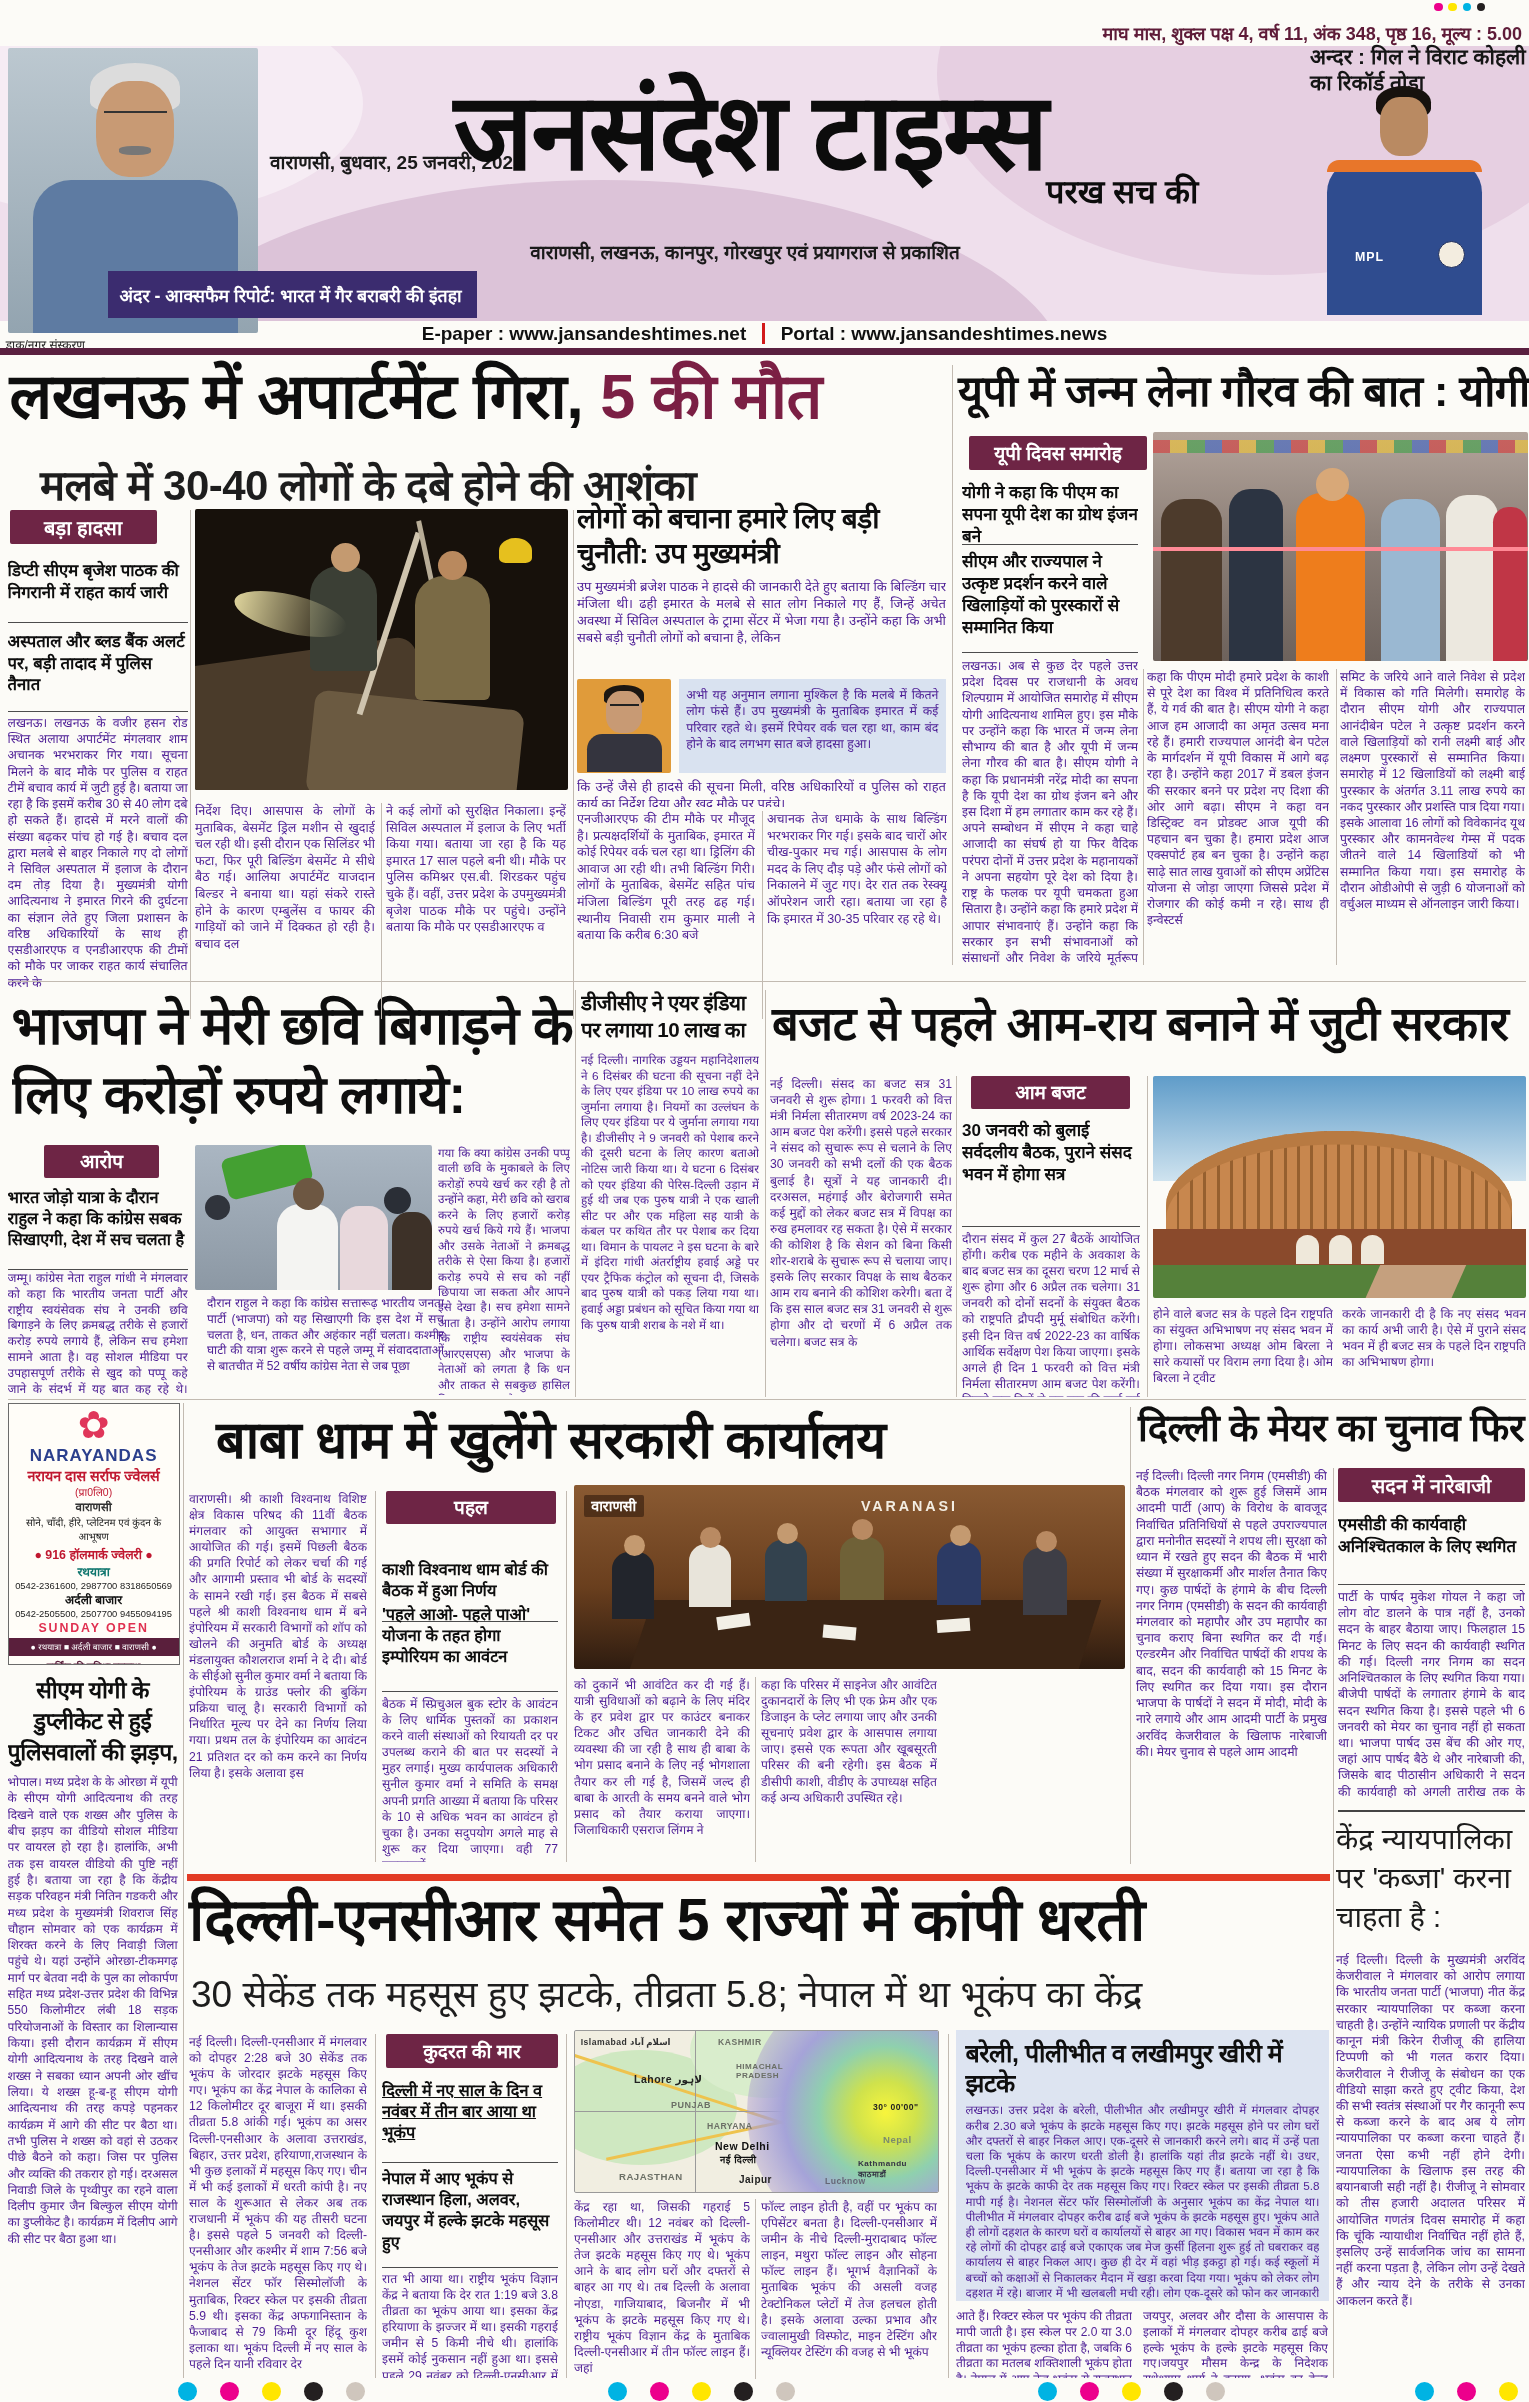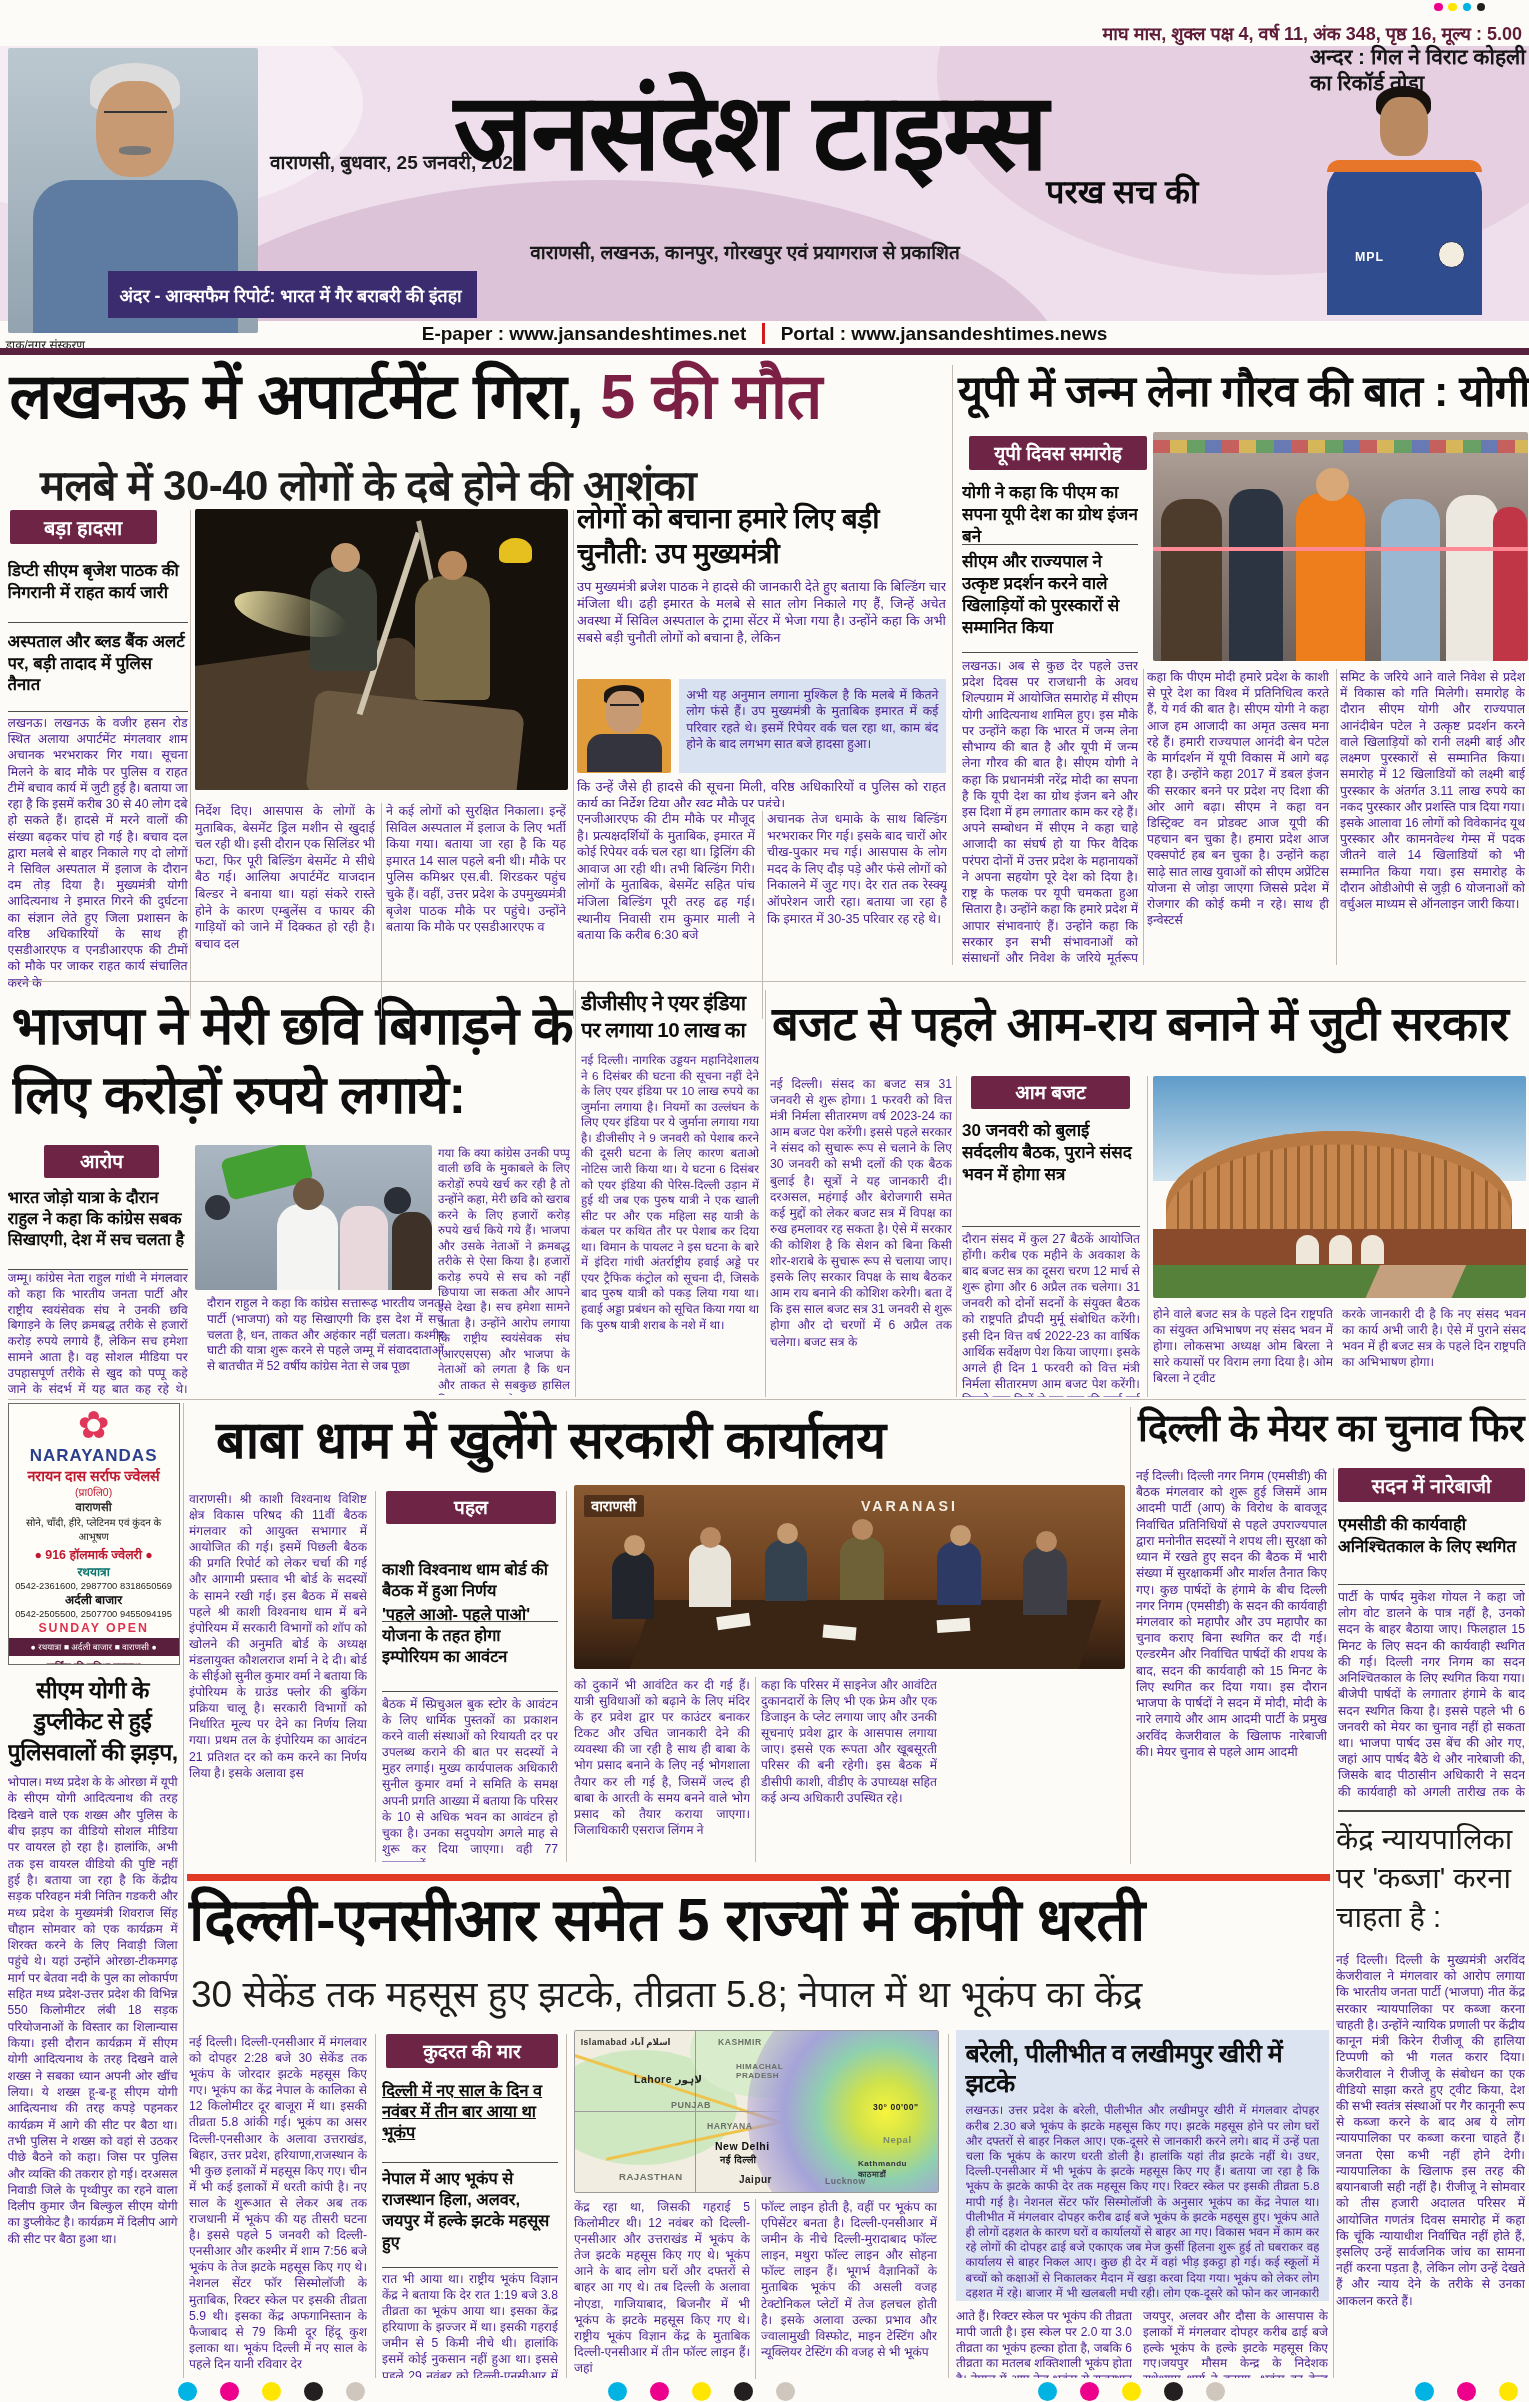--- a/index.html
+++ b/index.html
@@ -98,21 +98,21 @@
     <div class="shape" style="left:239px;top:9.6px;width:4.8px;height:172px;background:#b8ad97;transform:rotate(-12deg);"></div>
     <div class="shape" style="left:115px;top:57px;width:67px;height:105px;background:#3b3f35;border-radius:29px 29px 5.7px 5.7px;"></div>
     <div class="shape" style="left:136px;top:34px;width:29px;height:29px;background:#c49a70;border-radius:50%;"></div>
     <div class="shape" style="left:220px;top:67px;width:75px;height:124px;background:#7a6a45;border-radius:29px 29px 5.7px 5.7px;"></div>
     <div class="shape" style="left:243px;top:42px;width:29px;height:29px;background:#b9895e;border-radius:50%;"></div>
     <div class="shape" style="left:304px;top:29px;width:32.5px;height:25px;background:#e6c01e;border-radius:50% 50% 20% 20%;"></div>
     <div class="shape" style="left:38px;top:86px;width:115px;height:38px;background:linear-gradient(90deg,rgba(255,244,180,0.85),rgba(255,244,180,0));transform:rotate(14deg);border-radius:50%;"></div>
   </div>
 
   <div class="abs body-col" style="left:195px;top:803px;width:180px;height:216px;">निर्देश दिए। आसपास के लोगों के मुताबिक, बेसमेंट ड्रिल मशीन से खुदाई चल रही थी। इसी दौरान एक सिलिंडर भी फटा, फिर पूरी बिल्डिंग बेसमेंट मे सीधे बैठ गई। आलिया अपार्टमेंट याजदान बिल्डर ने बनाया था। यहां संकरे रास्ते होने के कारण एम्बुलेंस व फायर की गाड़ियों को जाने में दिक्कत हो रही है। बचाव दल</div>
-  <div class="abs body-col" style="left:386px;top:803px;width:180px;height:216px;">ने कई लोगों को सुरक्षित निकाला। इन्हें सिविल अस्पताल में इलाज के लिए भर्ती किया गया। बताया जा रहा है कि यह इमारत 14 साल पहले बनी थी। मौके पर पुलिस कमिश्नर एस.बी. शिरडकर पहुंच चुके हैं। वहीं, उत्तर प्रदेश के उपमुख्यमंत्री बृजेश पाठक मौके पर पहुंचे। उन्होंने बताया कि मौके पर एसडीआरएफ व</div>
+  <div class="abs body-col" style="left:386px;top:803px;width:180px;height:216px;">ने कई लोगों को सुरक्षित निकाला। इन्हें सिविल अस्पताल में इलाज के लिए भर्ती किया गया। बताया जा रहा है कि यह इमारत 17 साल पहले बनी थी। मौके पर पुलिस कमिश्नर एस.बी. शिरडकर पहुंच चुके हैं। वहीं, उत्तर प्रदेश के उपमुख्यमंत्री बृजेश पाठक मौके पर पहुंचे। उन्होंने बताया कि मौके पर एसडीआरएफ व</div>
   <div class="abs body-col" style="left:577px;top:811px;width:178px;height:208px;">एनजीआरएफ की टीम मौके पर मौजूद है। प्रत्यक्षदर्शियों के मुताबिक, इमारत में कोई रिपेयर वर्क चल रहा था। ड्रिलिंग की आवाज आ रही थी। तभी बिल्डिंग गिरी। लोगों के मुताबिक, बेसमेंट सहित पांच मंजिला बिल्डिंग पूरी तरह ढह गई। स्थानीय निवासी राम कुमार माली ने बताया कि करीब 6:30 बजे</div>
   <div class="abs body-col" style="left:767px;top:811px;width:180px;height:208px;">अचानक तेज धमाके के साथ बिल्डिंग भरभराकर गिर गई। इसके बाद चारों ओर चीख-पुकार मच गई। आसपास के लोग मदद के लिए दौड़ पड़े और फंसे लोगों को निकालने में जुट गए। देर रात तक रेस्क्यू ऑपरेशन जारी रहा। बताया जा रहा है कि इमारत में 30-35 परिवार रह रहे थे।</div>
 
   <div class="abs" style="left:577px;top:501px;width:369px;height:304px;">
     <div class="hl" style="font-size:28px;line-height:1.25;letter-spacing:-0.5px;height:71px;overflow:hidden;">लोगों को बचाना हमारे लिए बड़ी चुनौती: उप मुख्यमंत्री</div>
     <div class="body-col" style="margin-top:5.7px;height:96px;font-size:13px;">उप मुख्यमंत्री ब्रजेश पाठक ने हादसे की जानकारी देते हुए बताया कि बिल्डिंग चार मंजिला थी। ढही इमारत के मलबे से सात लोग निकाले गए हैं, जिन्हें अचेत अवस्था में सिविल अस्पताल के ट्रामा सेंटर में भेजा गया है। उन्होंने कहा कि अभी सबसे बड़ी चुनौती लोगों को बचाना है, लेकिन</div>
     <div style="display:flex;gap:7.6px;margin-top:5.7px;height:94px;">
       <div class="photo" style="position:relative;flex:0 0 94px;height:94px;background:#e09b3a;">
         <div class="shape" style="left:27px;top:5.7px;width:40px;height:19px;background:#1c1712;border-radius:50% 50% 20% 20%;"></div>
         <div class="shape" style="left:29px;top:11.5px;width:36px;height:42px;background:#c89succ;background:#c89a74;border-radius:40%;"></div>

